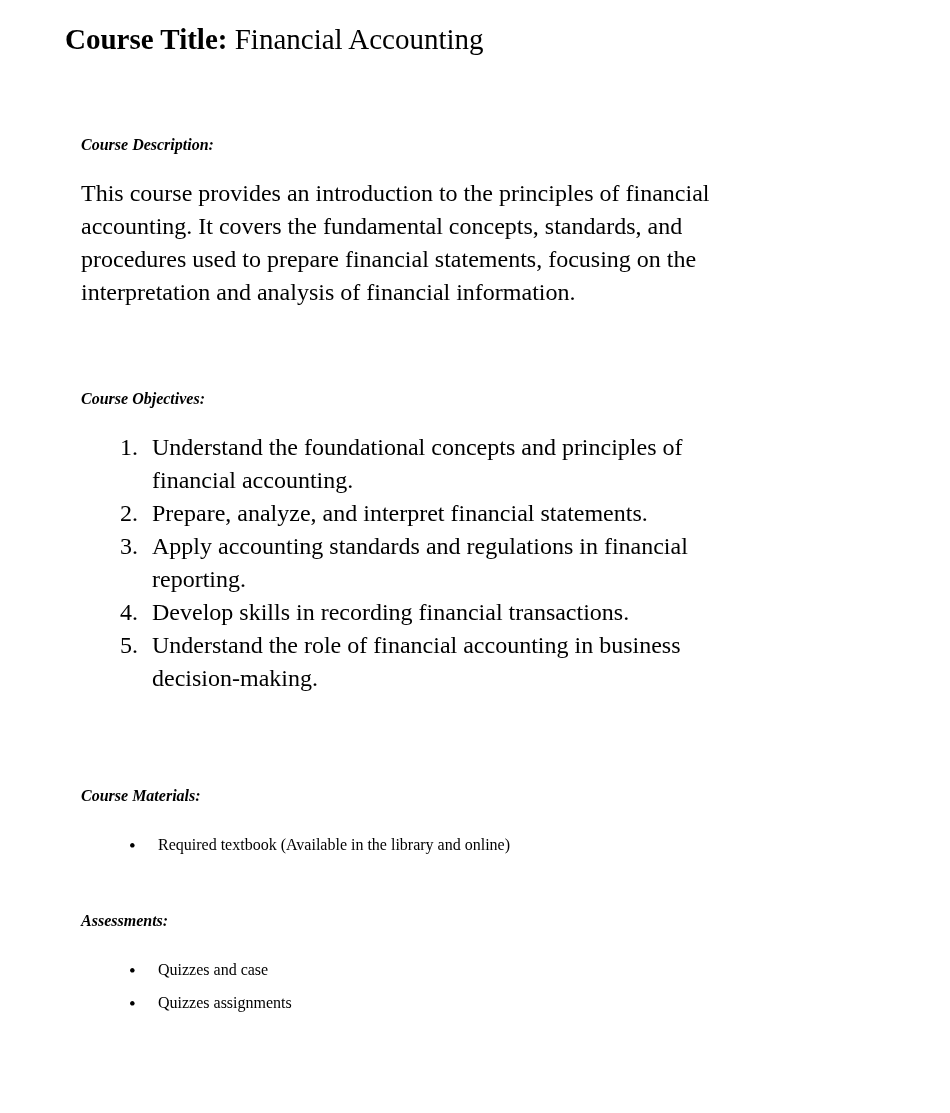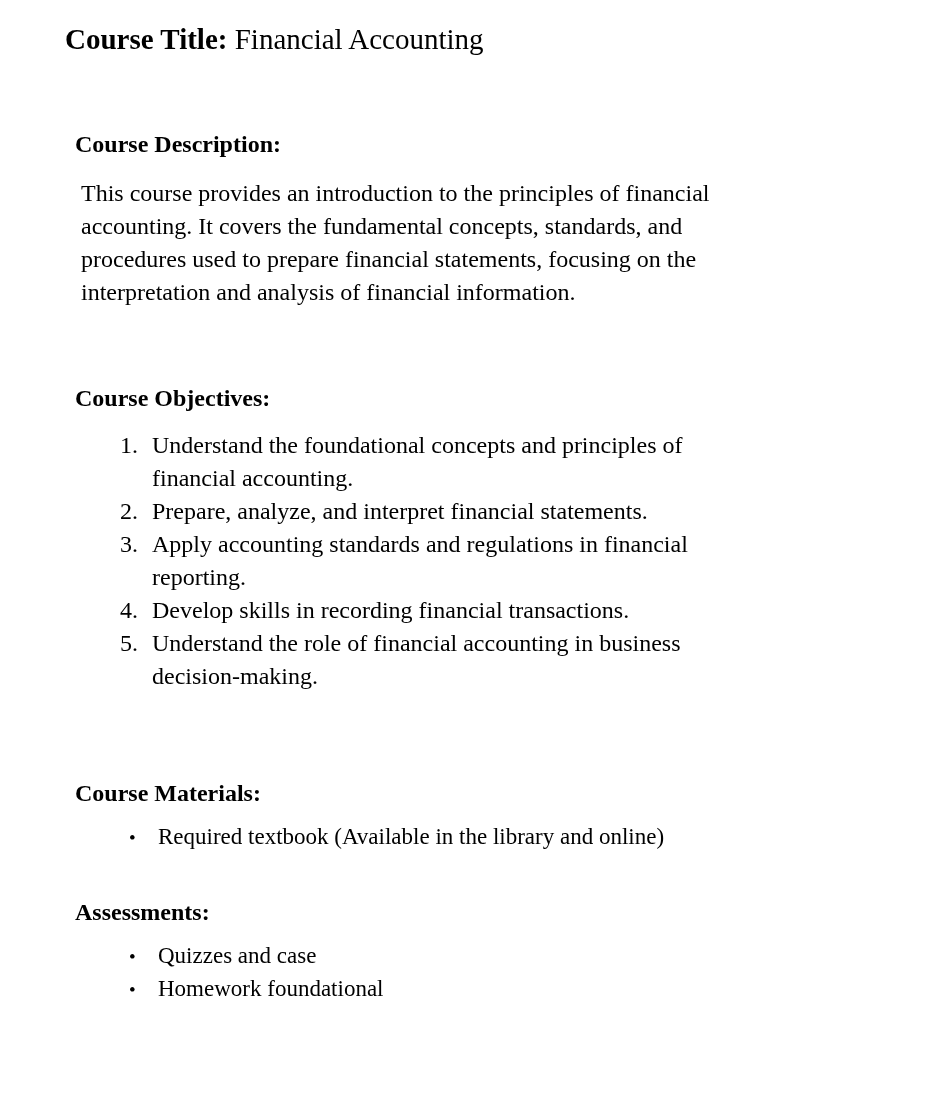--- a/index.html
+++ b/index.html
@@ -22,24 +22,25 @@
     overflow: hidden;
   }
   .doc-title {
     font-size: 29px;
     line-height: 38px;
     margin: 0;
     font-weight: normal;
   }
   .doc-title .bold { font-weight: bold; }
   .section-heading {
-    font-size: 24px;
+    font-size: 16px;
     line-height: 33px;
     font-weight: bold;
-    margin: 10px;
+    margin: 16px;
+    font-style: italic;
   }
   .body-text {
     font-size: 24px;
     line-height: 33px;
     margin: 16px;
   }
   .sec-description   { margin-top: 70px; }
   .sec-objectives    { margin-top: 73px; }
   .sec-prerequisites { margin-top: 72px; }
   .sec-materials     { margin-top: 84px; }
@@ -49,21 +50,21 @@
     padding: 0 0 0 65px;
     font-size: 24px;
     line-height: 33px;
   }
   ol.objectives-list li {
     padding-left: 8px;
   }
   ul.bullet-list {
     margin: 0;
     padding: 0 0 0 64px;
-    font-size: 23px;
+    font-size: 16px;
     line-height: 33px;
     list-style: none;
   }
   ul.bullet-list li {
     position: relative;
     padding-left: 29px;
   }
   ul.bullet-list li::before {
     content: "\2022";
     position: absolute;
@@ -100,17 +101,17 @@
     <h2 class="section-heading">Course Materials:</h2>
     <ul class="bullet-list">
       <li>Required textbook (Available in the library and online)</li>
     </ul>
   </div>
 
   <div class="sec-assessments">
     <h2 class="section-heading">Assessments:</h2>
     <ul class="bullet-list">
       <li>Quizzes and case</li>
-      <li>Homework foundational</li>
+      <li>Quizzes assignments</li>
     </ul>
   </div>
 
 </div>
 
 </body></html>

